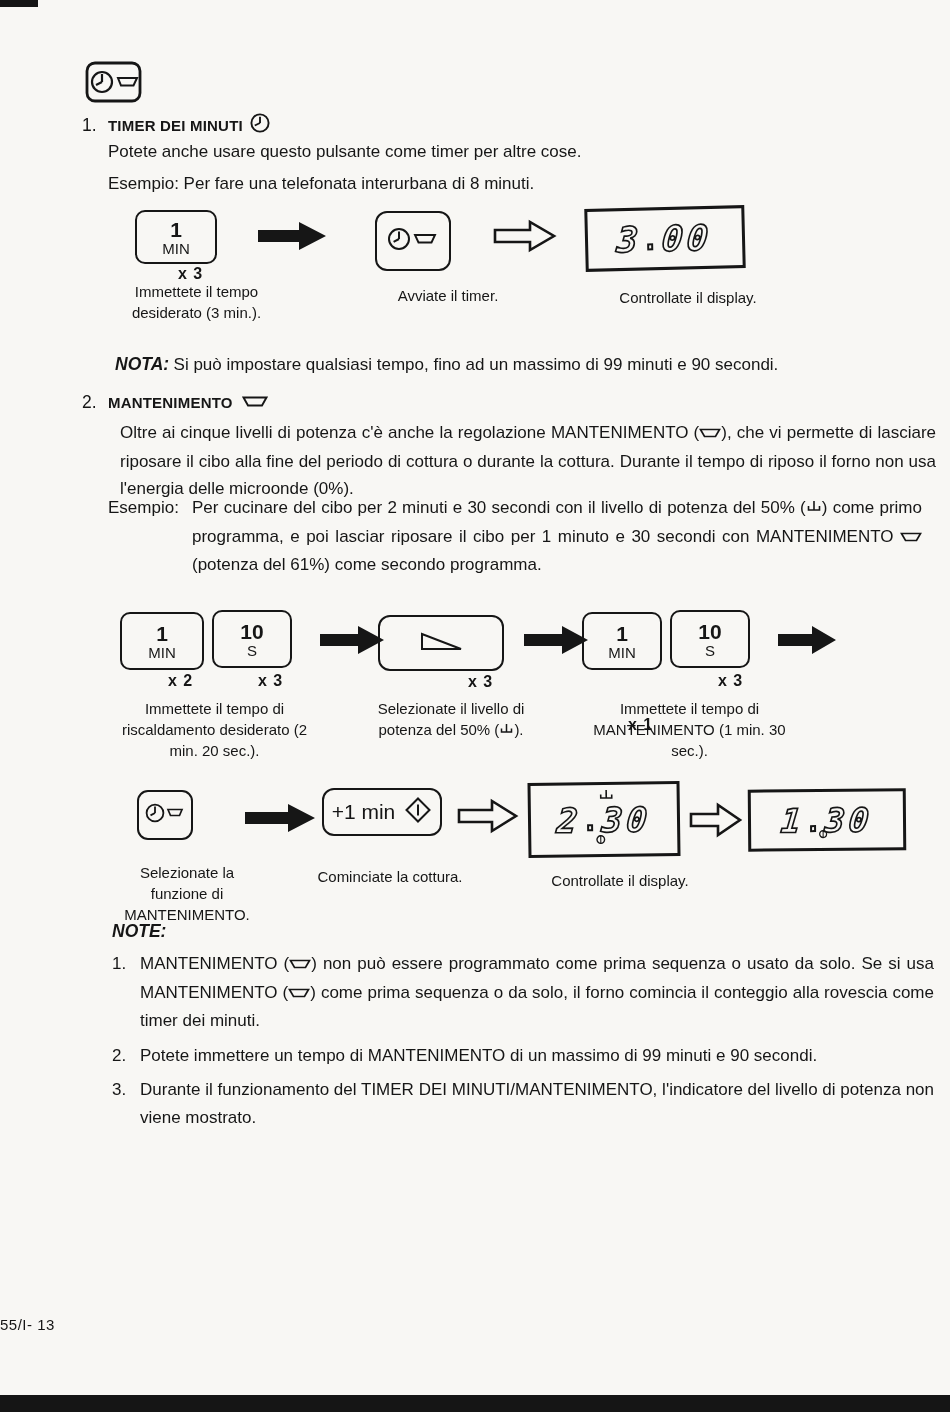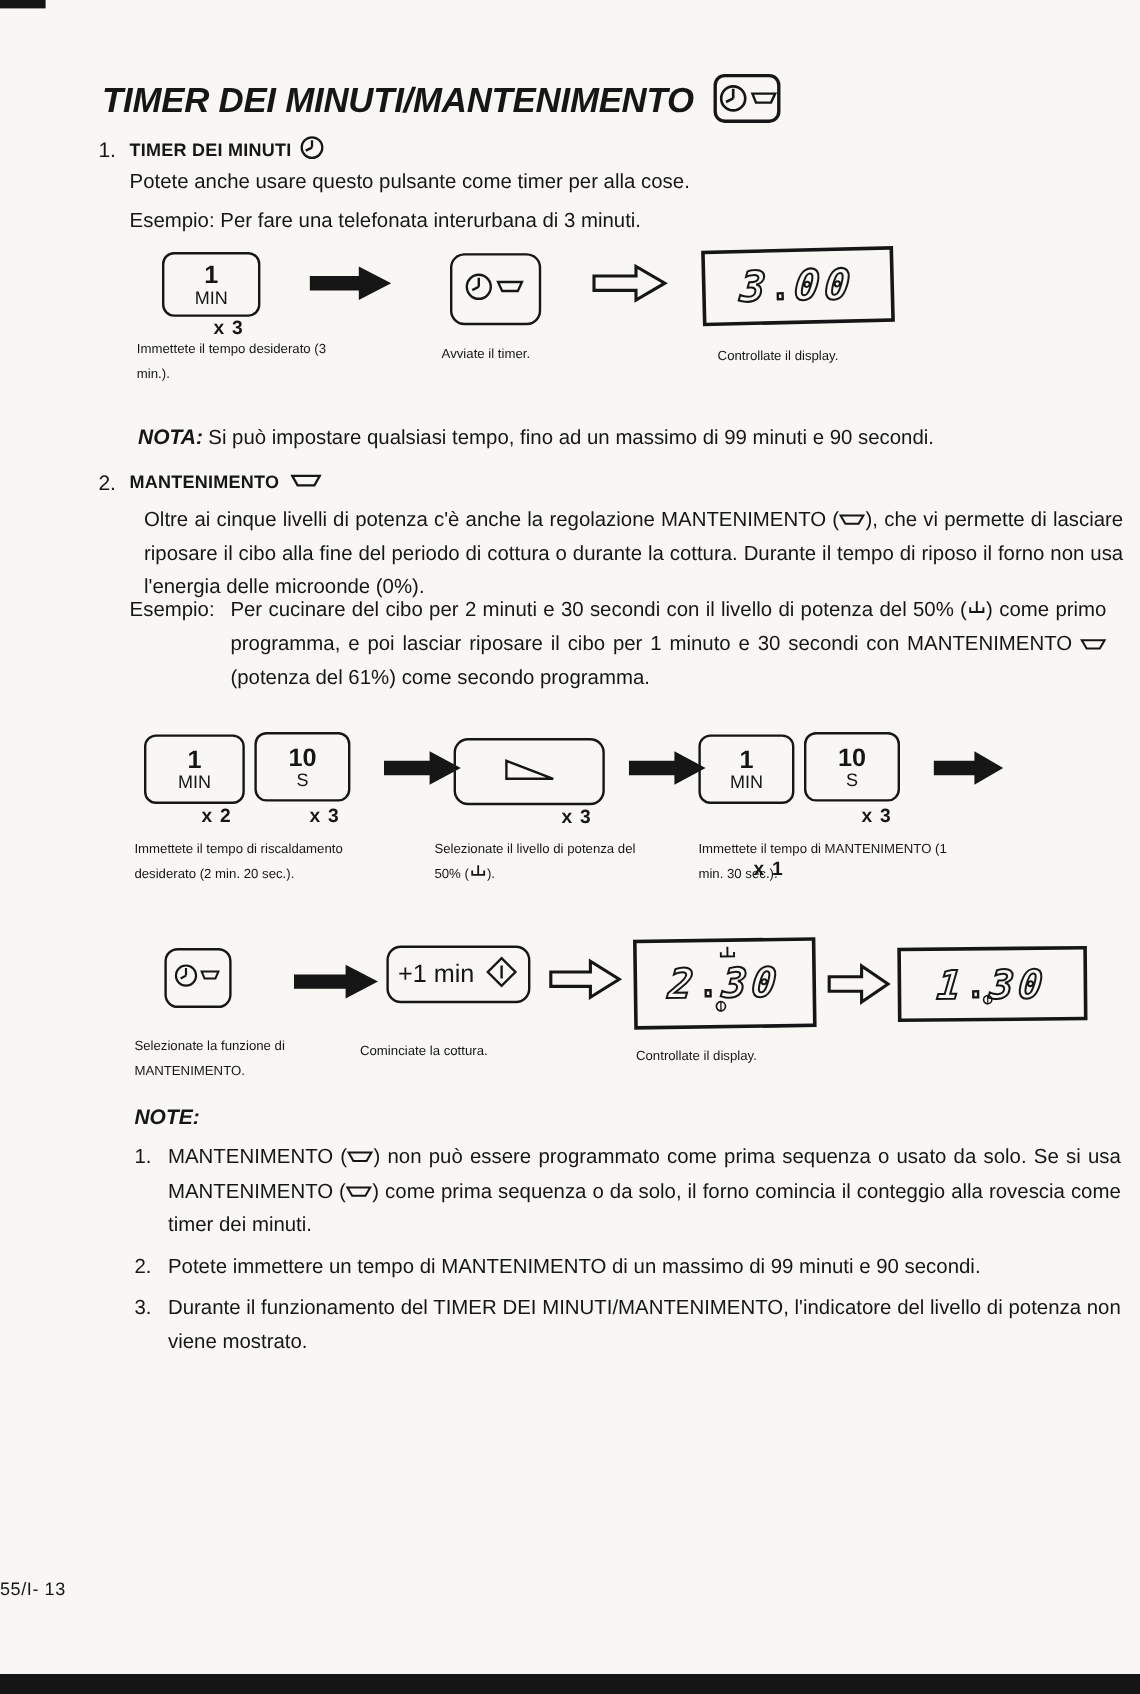--- a/index.html
+++ b/index.html
@@ -8,21 +8,21 @@
     background:#f8f7f4;color:#161616;overflow:hidden;
     font-family:"Liberation Sans",sans-serif;
   }
   .abs{position:absolute;}
 
   
   .title{font-size:29px;font-weight:bold;font-style:italic;letter-spacing:-0.2px;white-space:nowrap;}
   .h-num{font-size:17.5px;width:26px;flex:0 0 auto;}
   .h-txt{font-size:15px;letter-spacing:0.2px;white-space:nowrap;font-weight:bold;}
   .body-txt{font-size:17px;line-height:26px;}
-  .cap{font-size:11px;line-height:21px;}
+  .cap{font-size:15px;line-height:21px;text-align:center;}
   .count{font-size:16px;font-weight:bold;letter-spacing:1px;}
   .nota-lab,.note-lab{font-size:17.5px;font-weight:bold;font-style:italic;}
   .para{font-size:17px;line-height:27.5px;text-align:justify;}
   .note-item{display:flex;margin-bottom:7px;}
   .note-num{width:28px;flex:0 0 auto;font-size:17px;line-height:27.5px;}
   .footer-txt{font-size:15px;letter-spacing:0.5px;}
 
   
   .btn{
     border:2.6px solid #161616;border-radius:10px;background:transparent;
@@ -60,21 +60,20 @@
 </style>
 </head>
 <body>
 
 <div class="page">
 
   <div class="abs artifact" style="left:0;top:0;width:38px;height:7px;"></div>
   <div class="abs artifact" style="left:0;bottom:0;width:950px;height:17px;"></div>
 
   <div class="abs" style="left:85px;top:60px;display:flex;align-items:center;gap:16px;">
-    <span class="title">TIMER DEI MINUTI/MANTENIMENTO</span>
     <span>
       <svg width="58" height="44" viewBox="0 0 58 44">
         <rect class="st" x="2" y="3" width="53" height="38" rx="8" stroke-width="2.8"></rect>
         <circle class="st" cx="17" cy="22" r="10" stroke-width="2.2"></circle>
         <line class="st" x1="17" y1="22" x2="17" y2="14" stroke-width="2.2"></line>
         <line class="st" x1="17" y1="22" x2="11" y2="25" stroke-width="2.2"></line>
         <polygon class="st" points="33,18 52,18 48.5,25.5 36,25.5" stroke-width="2"></polygon>
       </svg>
     </span>
   </div>
@@ -83,22 +82,22 @@
     <span class="h-num">1.</span>
     <span class="h-txt">TIMER DEI MINUTI</span>
     <span style="margin-left:6px;">
       <svg width="22" height="22" viewBox="0 0 22 22">
         <circle class="st" cx="11" cy="11" r="8.6" stroke-width="1.9"></circle>
         <line class="st" x1="11" y1="11" x2="11" y2="4.8" stroke-width="1.9"></line>
         <line class="st" x1="11" y1="11" x2="5.8" y2="13.5" stroke-width="1.9"></line>
       </svg>
     </span>
   </div>
-  <div class="abs body-txt" style="left:108px;top:139px;">Potete anche usare questo pulsante come timer per alla cose.</div>
-  <div class="abs body-txt" style="left:108px;top:171px;">Esempio: Per fare una telefonata interurbana di 3 minuti.</div>
+  <div class="abs body-txt" style="left:108px;top:139px;">Potete anche usare questo pulsante come timer per altre cose.</div>
+  <div class="abs body-txt" style="left:108px;top:171px;">Esempio: Per fare una telefonata interurbana di 8 minuti.</div>
 
   <div class="abs" style="left:0;top:205px;width:950px;height:130px;">
     <div class="abs btn" style="left:135px;top:5px;width:82px;height:54px;">
       <span class="top">1</span>
       <span class="bot">MIN</span>
     </div>
     <div class="abs count" style="left:178px;top:60px;">x 3</div>
     <div class="abs cap" style="left:114px;top:76px;width:165px;">Immettete il tempo desiderato (3 min.).</div>
 
     <div class="abs" style="left:258px;top:15px;">

